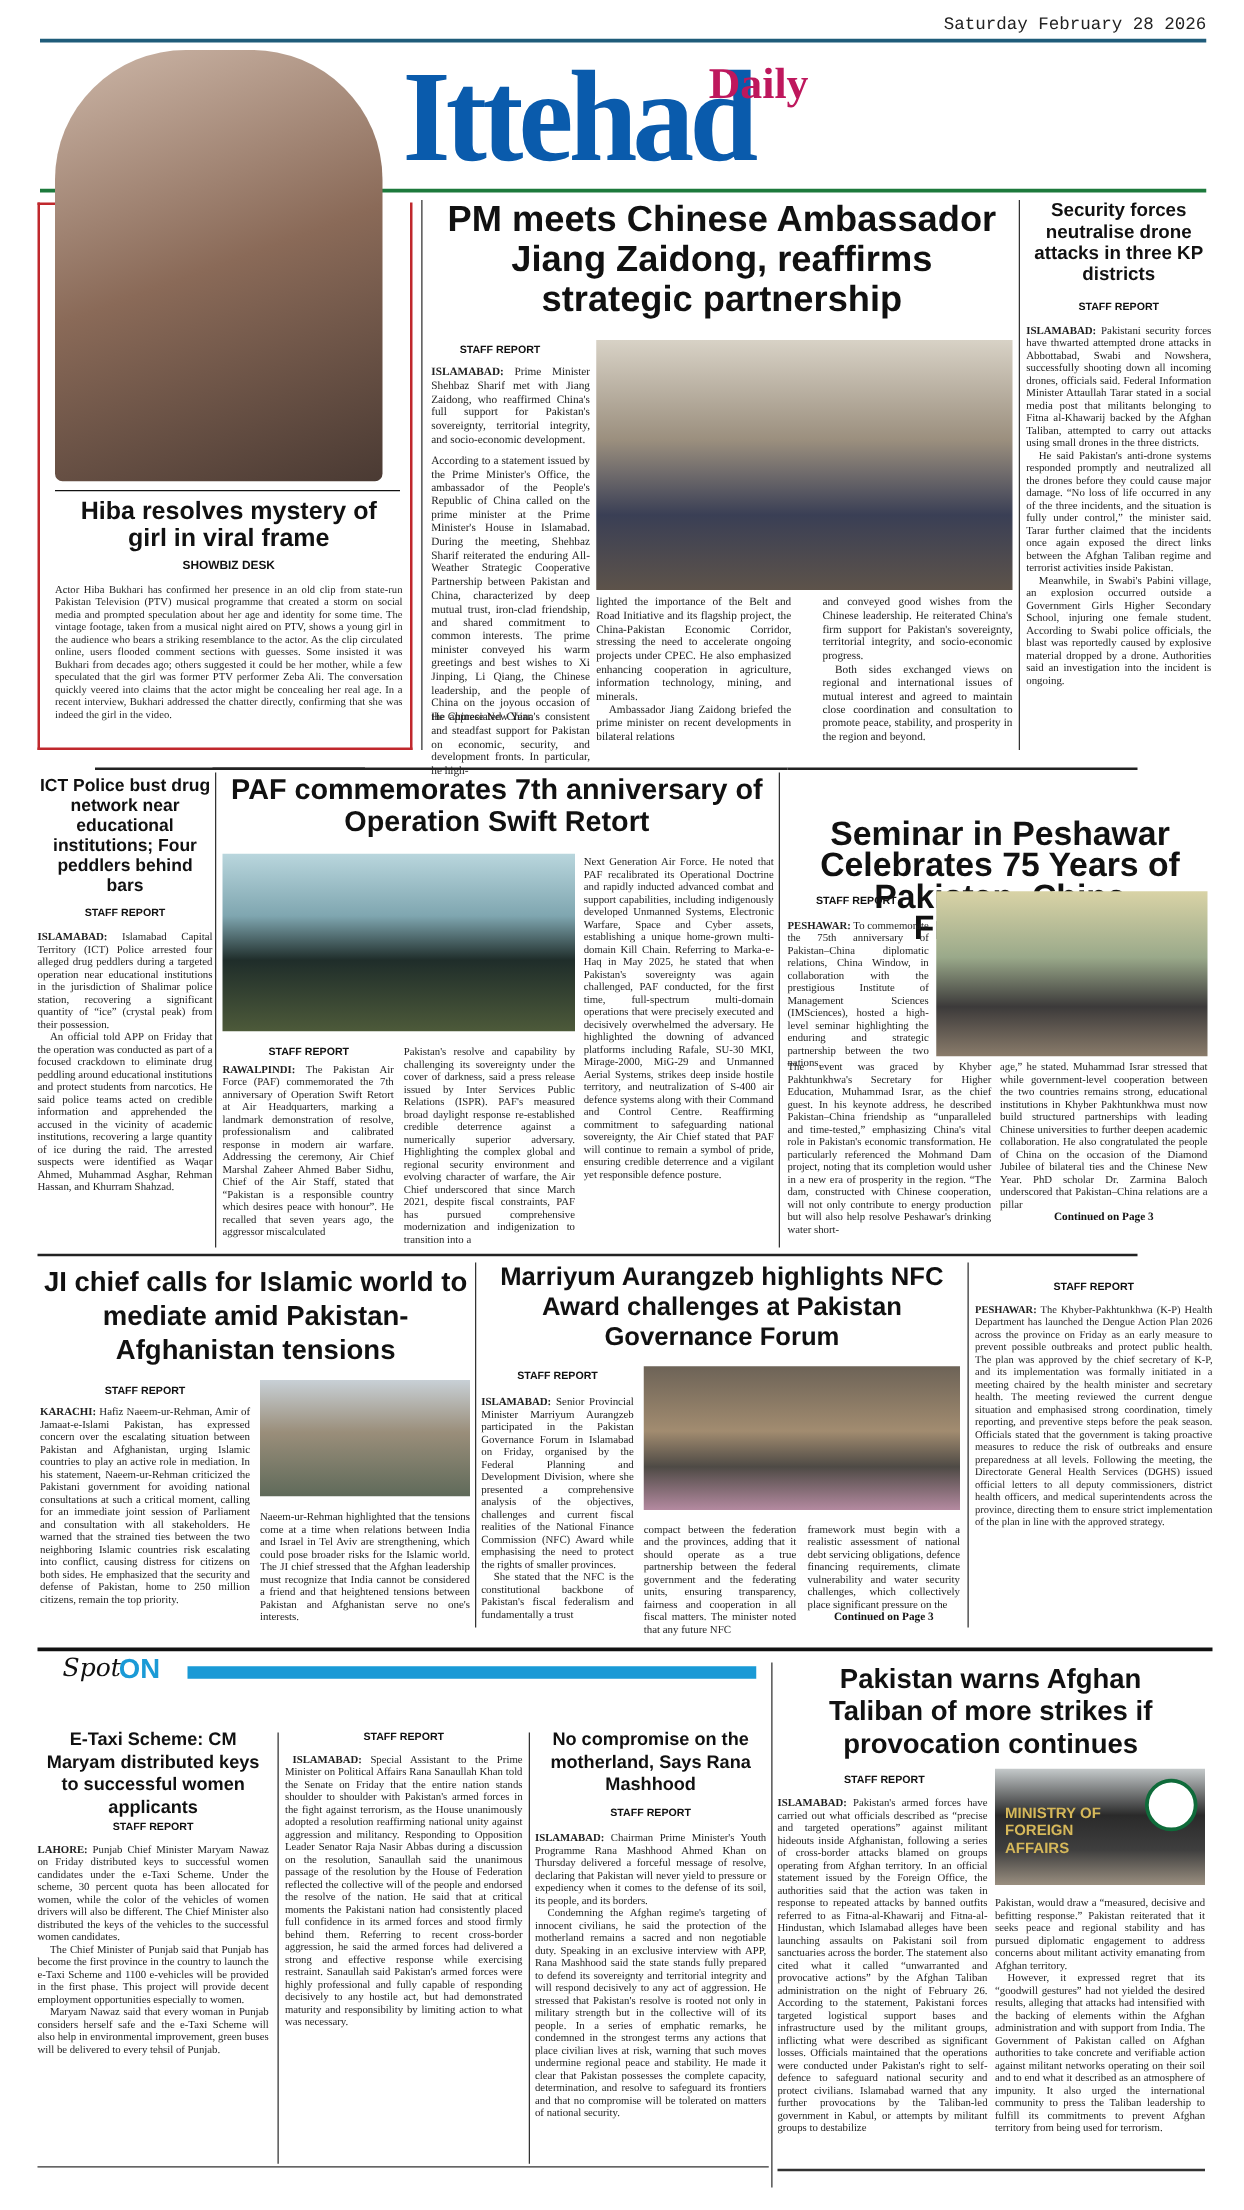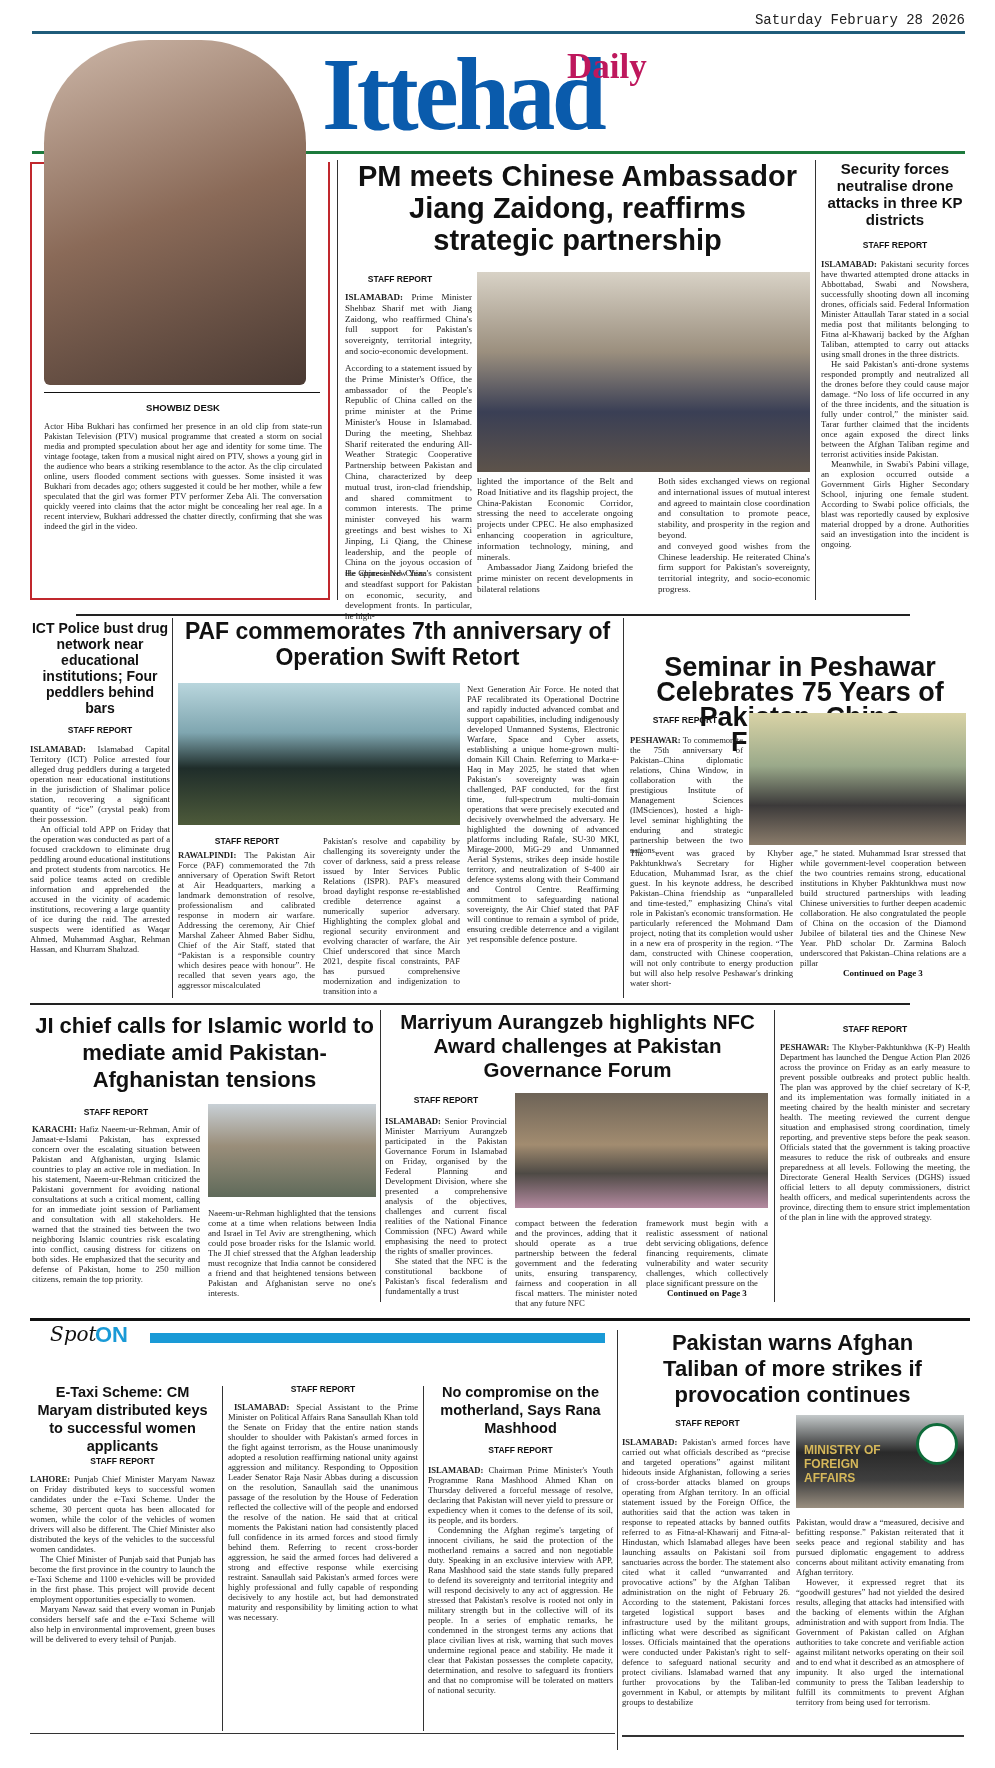--- a/index.html
+++ b/index.html
@@ -43,20 +43,21 @@
   <span class="mast-main">Ittehad</span>
   <span class="mast-daily">Daily</span>
 </div>
 <div class="abs rule-green"></div>
 
 <div class="abs photo" style="left:44px;top:40px;width:262px;height:345px;border-radius:40% 40% 6px 6px/30% 30% 6px 6px"></div>
 <div class="abs" style="left:30px;top:162px;width:300px;height:438px;border:2px solid #c0282d;border-top:none"></div>
 <div class="abs" style="left:30px;top:162px;width:14px;height:2px;background:#c0282d"></div>
 <div class="abs hline" style="left:44px;top:392px;width:276px;height:1px;background:#111"></div>
 <div class="abs" style="left:44px;top:398px;width:278px">
+  <h2 class="hl" style="font-size:20px;padding:0 14px">Hiba resolves mystery of girl in viral frame</h2>
   <div class="by" style="margin:4px 0 8px">SHOWBIZ DESK</div>
   <div class="body" style="font-size:8.5px;line-height:10px">
       <p>Actor Hiba Bukhari has confirmed her presence in an old clip from state-run Pakistan Television (PTV) musical programme that created a storm on social media and prompted speculation about her age and identity for some time. The vintage footage, taken from a musical night aired on PTV, shows a young girl in the audience who bears a striking resemblance to the actor. As the clip circulated online, users flooded comment sections with guesses. Some insisted it was Bukhari from decades ago; others suggested it could be her mother, while a few speculated that the girl was former PTV performer Zeba Ali. The conversation quickly veered into claims that the actor might be concealing her real age. In a recent interview, Bukhari addressed the chatter directly, confirming that she was indeed the girl in the video.</p>
     </div>
 </div>
 
 <div class="abs vline" style="left:337px;top:160px;height:440px"></div>
 <h1 class="abs hl" style="left:345px;top:160px;width:465px;font-size:29px;line-height:32px">PM meets Chinese Ambassador Jiang Zaidong, reaffirms strategic partnership</h1>
 <div class="abs by" style="left:345px;top:274px;width:110px;font-size:8.5px">STAFF REPORT</div>
 <div class="abs img-pm" style="left:477px;top:272px;width:333px;height:200px"></div>
@@ -67,22 +68,22 @@
   <p>According to a statement issued by the Prime Minister's Office, the ambassador of the People's Republic of China called on the prime minister at the Prime Minister's House in Islamabad. During the meeting, Shehbaz Sharif reiterated the enduring All-Weather Strategic Cooperative Partnership between Pakistan and China, characterized by deep mutual trust, iron-clad friendship, and shared commitment to common interests. The prime minister conveyed his warm greetings and best wishes to Xi Jinping, Li Qiang, the Chinese leadership, and the people of China on the joyous occasion of the Chinese New Year.</p>
 </div>
 <div class="abs body" style="left:345px;top:568px;width:127px;font-size:9px;line-height:10.8px">
   <p>He appreciated China's consistent and steadfast support for Pakistan on economic, security, and development fronts. In particular, he high-</p>
 </div>
 <div class="abs body" style="left:477px;top:476px;width:156px;font-size:9px;line-height:10.8px">
   <p style="text-indent:0">lighted the importance of the Belt and Road Initiative and its flagship project, the China-Pakistan Economic Corridor, stressing the need to accelerate ongoing projects under CPEC. He also emphasized enhancing cooperation in agriculture, information technology, mining, and minerals.</p>
   <p>Ambassador Jiang Zaidong briefed the prime minister on recent developments in bilateral relations</p>
 </div>
 <div class="abs body" style="left:658px;top:476px;width:152px;font-size:9px;line-height:10.8px">
+  <p style="text-indent:0">and conveyed good wishes from the Chinese leadership. He reiterated China's firm support for Pakistan's sovereignty, territorial integrity, and socio-economic progress.</p>
   <p>Both sides exchanged views on regional and international issues of mutual interest and agreed to maintain close coordination and consultation to promote peace, stability, and prosperity in the region and beyond.</p>
-  <p style="text-indent:0">and conveyed good wishes from the Chinese leadership. He reiterated China's firm support for Pakistan's sovereignty, territorial integrity, and socio-economic progress.</p>
 </div>
 <div class="abs vline" style="left:815px;top:160px;height:440px"></div>
 
 <div class="abs" style="left:821px;top:160px;width:148px">
   <h2 class="hl" style="font-size:15px;line-height:17px">Security forces neutralise drone attacks in three KP districts</h2>
   <div class="by" style="margin:12px 0 9px;font-size:8.5px">STAFF REPORT</div>
   <div class="body" style="font-size:8.7px;line-height:10px">
     <p><b>ISLAMABAD:</b> <span>Pakistani security forces have thwarted attempted drone attacks in Abbottabad, Swabi and Nowshera, successfully shooting down all incoming drones, officials said. Federal Information Minister Attaullah Tarar stated in a social media post that militants belonging to Fitna al-Khawarij backed by the Afghan Taliban, attempted to carry out attacks using small drones in the three districts.</span></p>
     <p>He said Pakistan's anti-drone systems responded promptly and neutralized all the drones before they could cause major damage. “No loss of life occurred in any of the three incidents, and the situation is fully under control,” the minister said. Tarar further claimed that the incidents once again exposed the direct links between the Afghan Taliban regime and terrorist activities inside Pakistan.</p>
     <p>Meanwhile, in Swabi's Pabini village, an explosion occurred outside a Government Girls Higher Secondary School, injuring one female student. According to Swabi police officials, the blast was reportedly caused by explosive material dropped by a drone. Authorities said an investigation into the incident is ongoing.</p>

